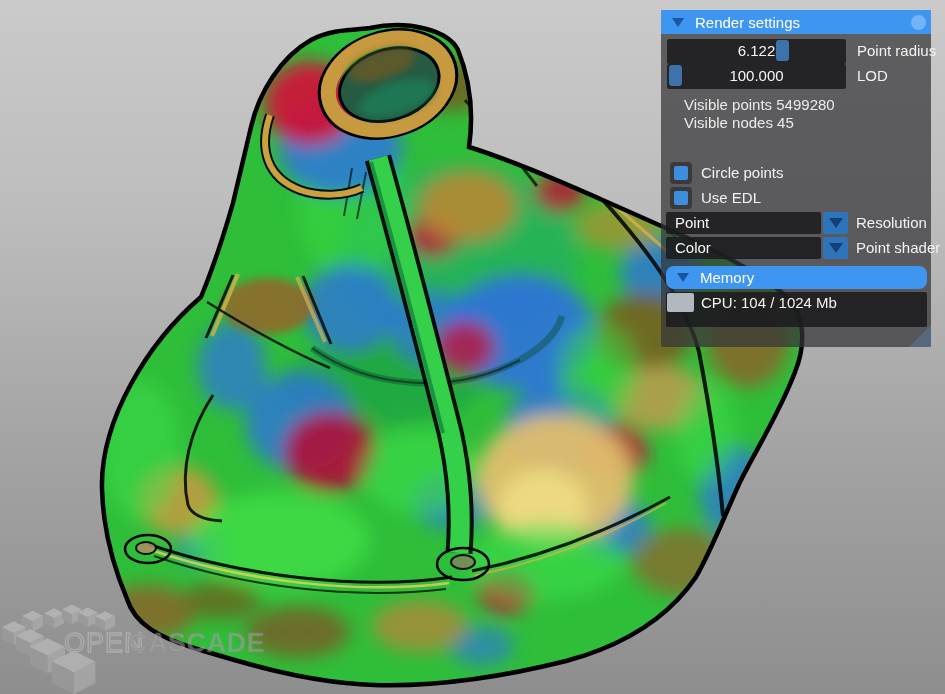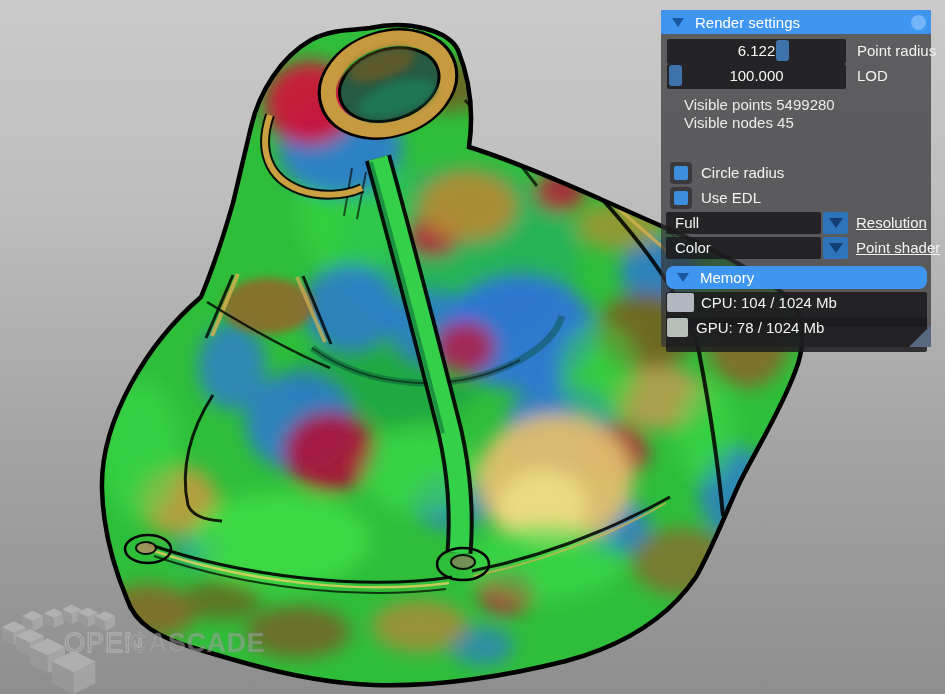--- a/index.html
+++ b/index.html
@@ -59,21 +59,21 @@
   .dd-bar {
     position:absolute; left:0; top:0; width:155px; height:22px;
     background:rgba(27,27,29,0.85); border-radius:2px;
     line-height:22px; padding-left:9px; box-sizing:border-box; color:#f5f5f5;
   }
   .dd-btn {
     position:absolute; left:157px; top:0; width:25px; height:22px;
     background:#2e74ba; border-radius:2px; display:flex; align-items:center; justify-content:center;
   }
   .dd-btn .tri { width:0; height:0; border-left:7px solid transparent; border-right:7px solid transparent; border-top:10px solid #143f74; }
-  .dd-label { position:absolute; left:190px; line-height:22px; white-space:nowrap;text-decoration:underline; }
+  .dd-label { position:absolute; left:190px; line-height:22px; white-space:nowrap; }
   .mem-bar {
     position:absolute; left:5px; width:261px; height:35px;
     background:rgba(27,27,29,0.85); border-radius:2px; overflow:hidden;
   }
   .mem-fill { position:absolute; left:1px; top:1px; height:19px; border-radius:2px; }
   .mem-text { position:absolute; top:0; line-height:21px; white-space:nowrap; color:#f2f2f2; }
   .grip {
     position:absolute; right:0; bottom:0; width:0; height:0;
     border-left:22px solid transparent; border-bottom:22px solid #56697e;
   }
@@ -238,32 +238,32 @@
     </div>
 
     <div class="stat-line" style="top:86px;">Visible points 5499280</div>
     <div class="stat-line" style="top:104px;">Visible nodes 45</div>
 
 
     <div class="cb-row" style="top:152px;">
       <div class="cb-box">
         <div class="cb-fill"></div>
       </div>
-      <span class="cb-label">Circle radius</span>
+      <span class="cb-label">Circle points</span>
     </div>
 
     <div class="cb-row" style="top:177px;">
       <div class="cb-box">
         <div class="cb-fill"></div>
       </div>
       <span class="cb-label">Use EDL</span>
     </div>
 
     <div class="dd-row" style="top:202px;">
-      <div class="dd-bar">Full</div>
+      <div class="dd-bar">Point</div>
       <div class="dd-btn">
         <div class="tri"></div>
       </div>
       <span class="dd-label">Resolution</span>
     </div>
 
     <div class="dd-row" style="top:227px;">
       <div class="dd-bar">Color</div>
       <div class="dd-btn">
         <div class="tri"></div>
@@ -274,20 +274,16 @@
     <div class="sec-header" style="top:256px;border-radius:8px;">
       <div class="tri-down"></div>
       <span class="hdr-label">Memory</span>
     </div>
 
     <div class="mem-bar" style="top:282px;">
       <div class="mem-fill" style="width: 27px; background: rgb(178, 184, 192);"></div>
       <span class="mem-text" style="left: 35px;">CPU: 104 / 1024 Mb</span>
     </div>
 
-    <div class="mem-bar" style="top:307px;">
-      <div class="mem-fill" style="width: 21px; background: rgb(183, 192, 184);"></div>
-      <span class="mem-text" style="left: 30px;">GPU: 78 / 1024 Mb</span>
-    </div>
 
     <div class="grip"></div>
   </div>
 </div>
 
 </body></html>

